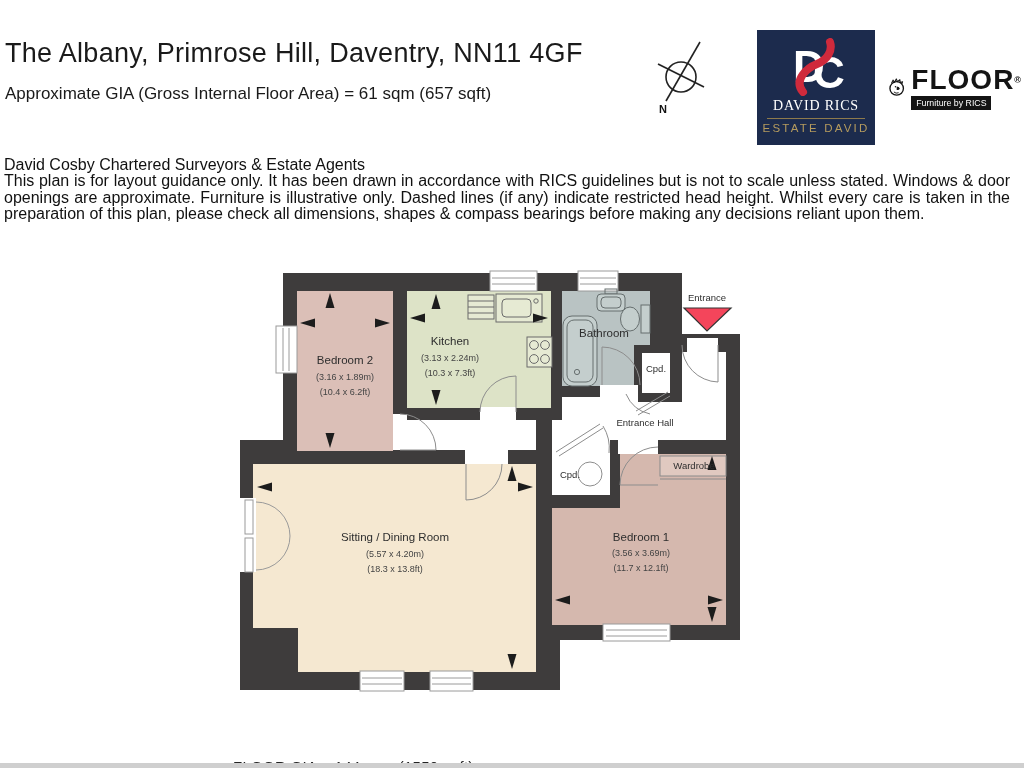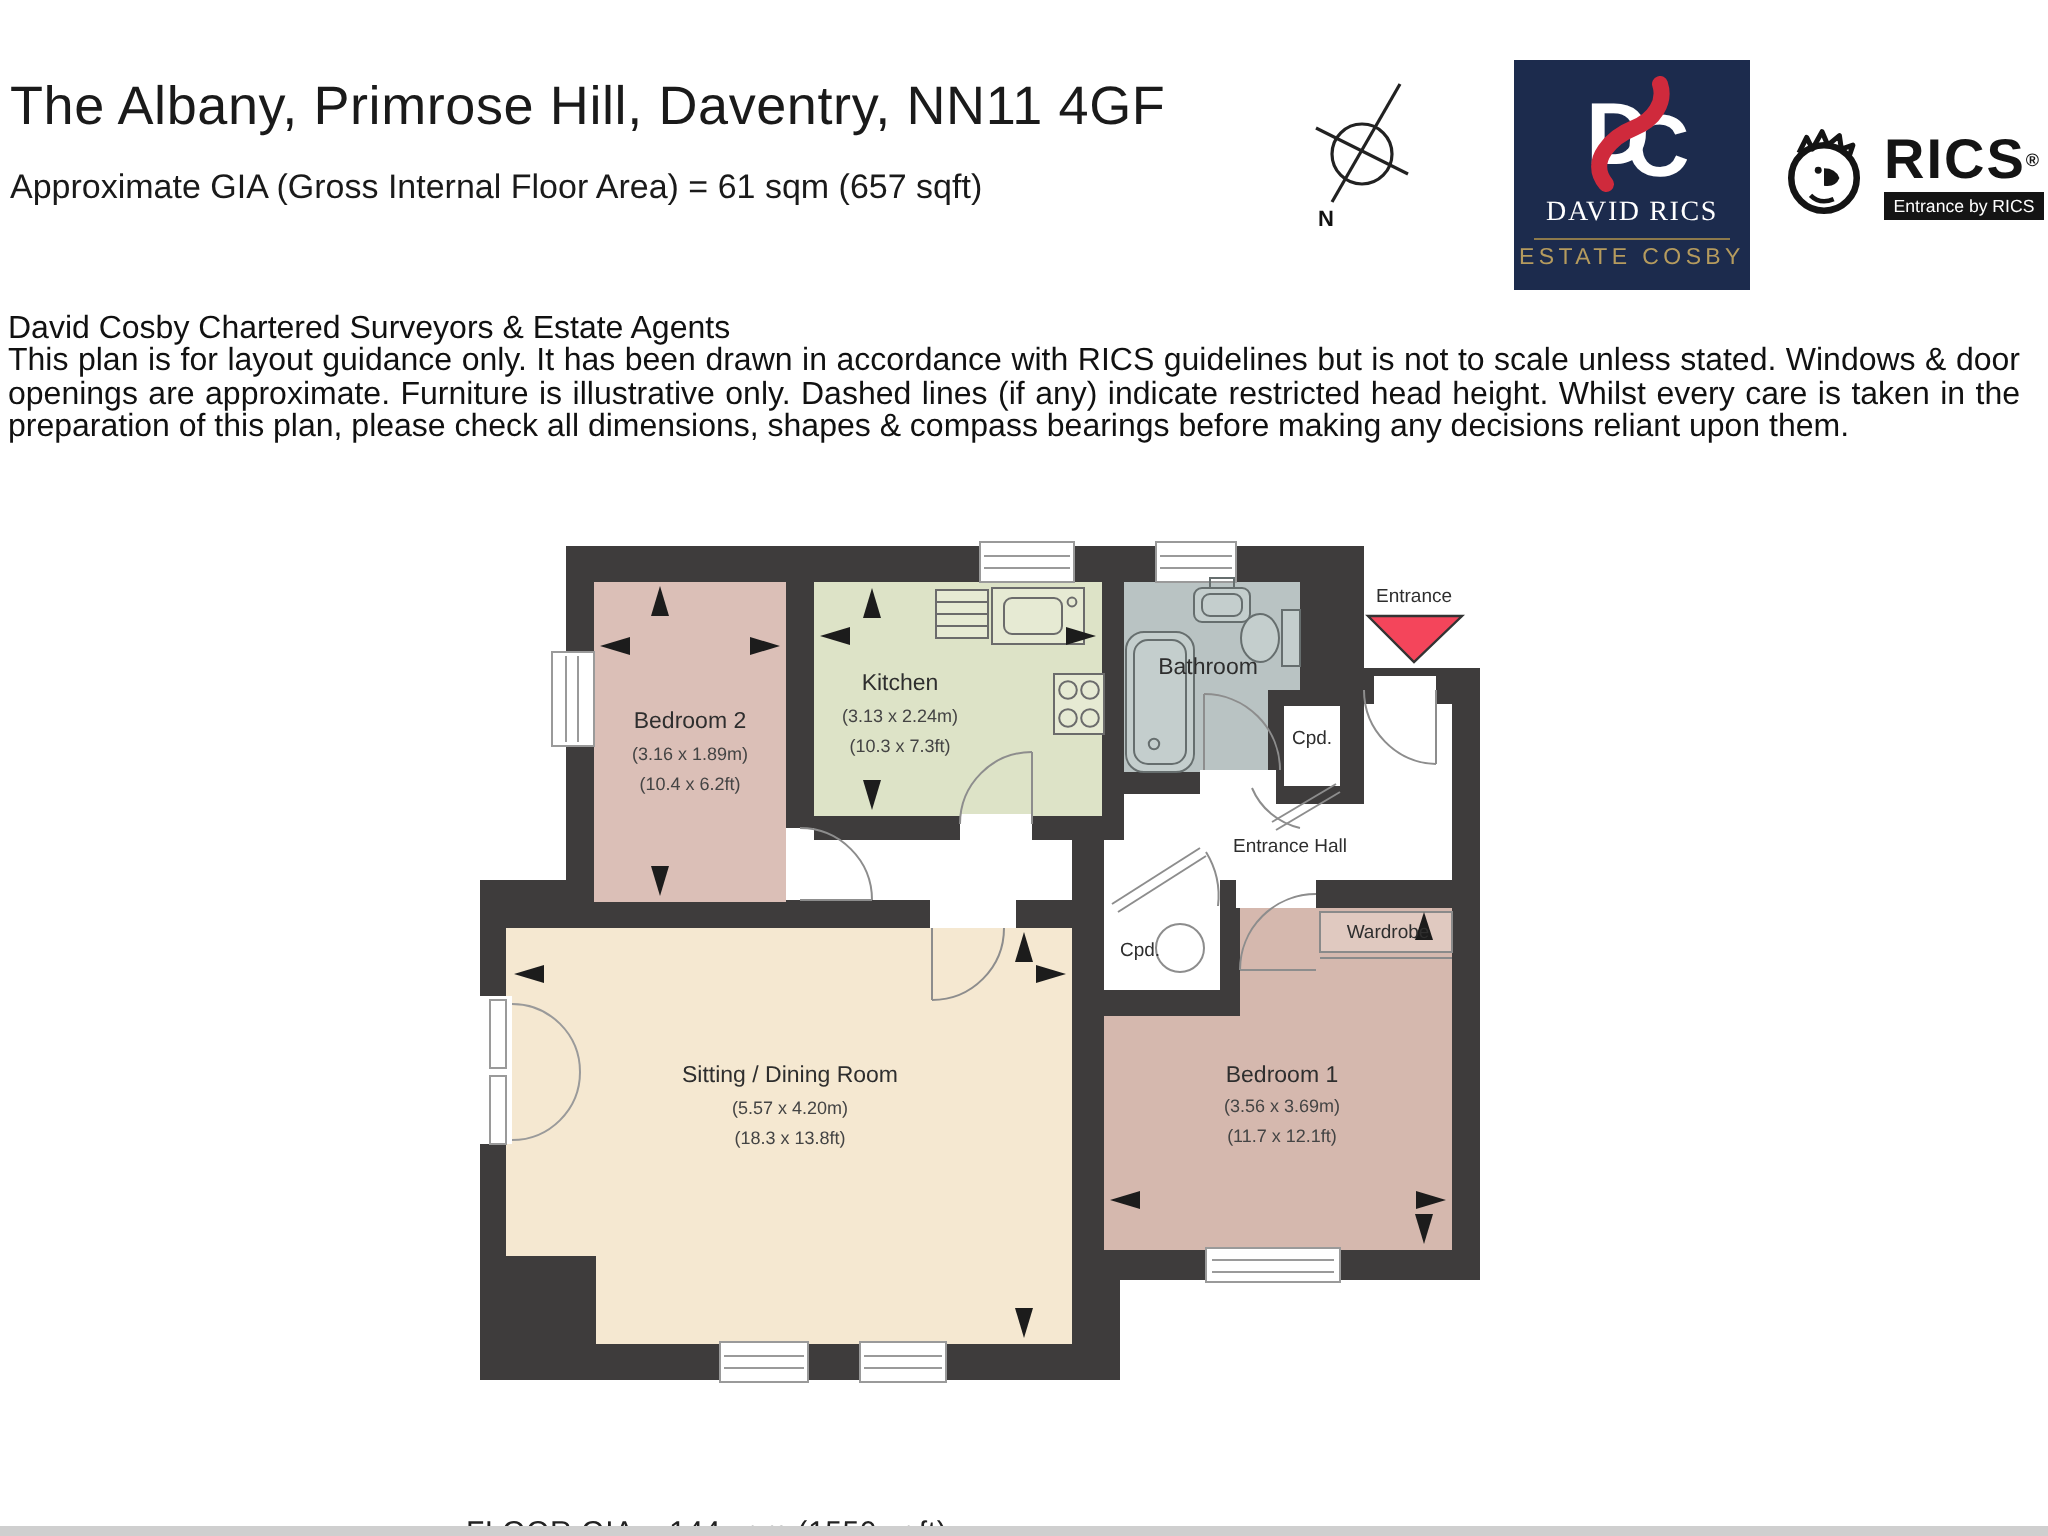--- a/index.html
+++ b/index.html
@@ -44,34 +44,34 @@
   </div>
 
   <div class="dclogo">
     <svg class="emblem" width="62" height="58" viewBox="0 0 62 58">
       <text x="8" y="44" font-family="Liberation Serif,serif" font-size="44" font-weight="bold" fill="#ffffff">D</text>
       <text x="28" y="50" font-family="Liberation Serif,serif" font-size="44" font-weight="bold" fill="#ffffff">C</text>
       <path d="M18,54 C8,42 22,30 32,26 C42,22 48,13 45,4" stroke="#cf2a3c" stroke-width="8" fill="none" stroke-linecap="round"></path>
     </svg>
     <div class="name">DAVID RICS</div>
     <div class="rule"></div>
-    <div class="tagline">ESTATE COSBY</div>
+    <div class="tagline">ESTATE DAVID</div>
   </div>
 
   <div class="ricslogo">
     <svg width="54" height="60" viewBox="0 0 54 60">
       <circle cx="27" cy="31" r="17" stroke="#141414" stroke-width="3.4" fill="none"></circle>
       <path d="M14,18 L18,10 L21,16 L26,7 L29,14 L35,9 L36,16 L42,14 L40,20" fill="none" stroke="#141414" stroke-width="2.6" stroke-linejoin="round"></path>
       <path d="M27,26 q6,0 8,5 q-2,5 -8,4" fill="#141414"></path>
       <circle cx="24" cy="27" r="1.8" fill="#141414"></circle>
       <path d="M20,40 q5,5 12,2" fill="none" stroke="#141414" stroke-width="2.4"></path>
     </svg>
     <div class="rics-right">
-      <div class="rics-word"><span>RICS</span><span class="rics-reg">®</span></div>
-      <div class="rics-bar">Entrance by RICS</div>
+      <div class="rics-word"><span>FLOOR</span><span class="rics-reg">®</span></div>
+      <div class="rics-bar">Furniture by RICS</div>
     </div>
   </div>
 
   <svg class="plansvg" width="1024" height="768" viewBox="0 0 1024 768">
 
     <g stroke="#222" stroke-width="1.6" fill="none">
       <circle cx="681" cy="77" r="15"></circle>
       <line x1="700" y1="42" x2="666" y2="101"></line>
       <line x1="658" y1="64" x2="704" y2="87"></line>
     </g>

